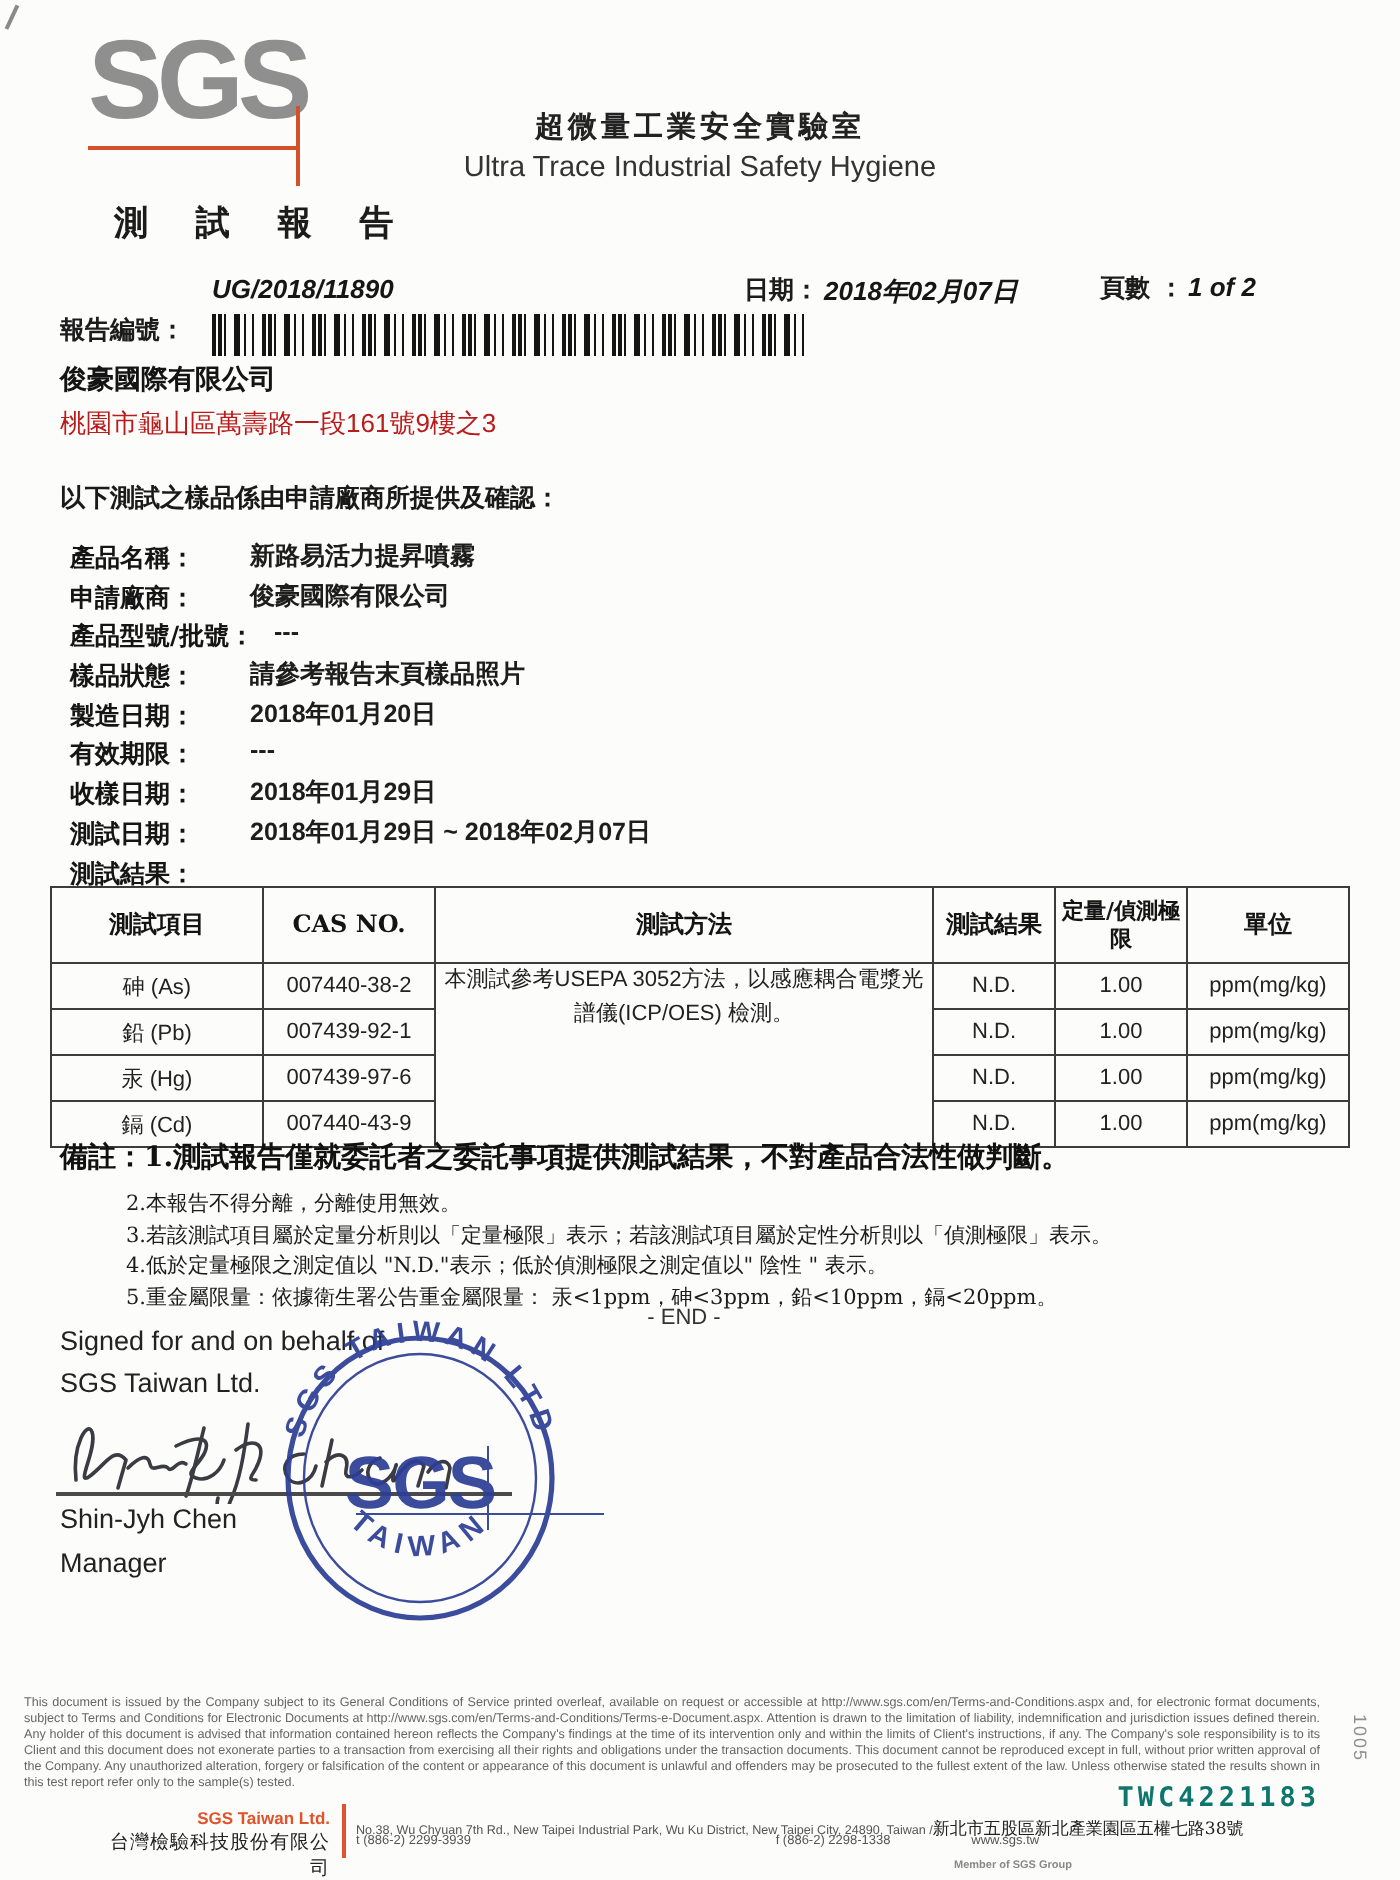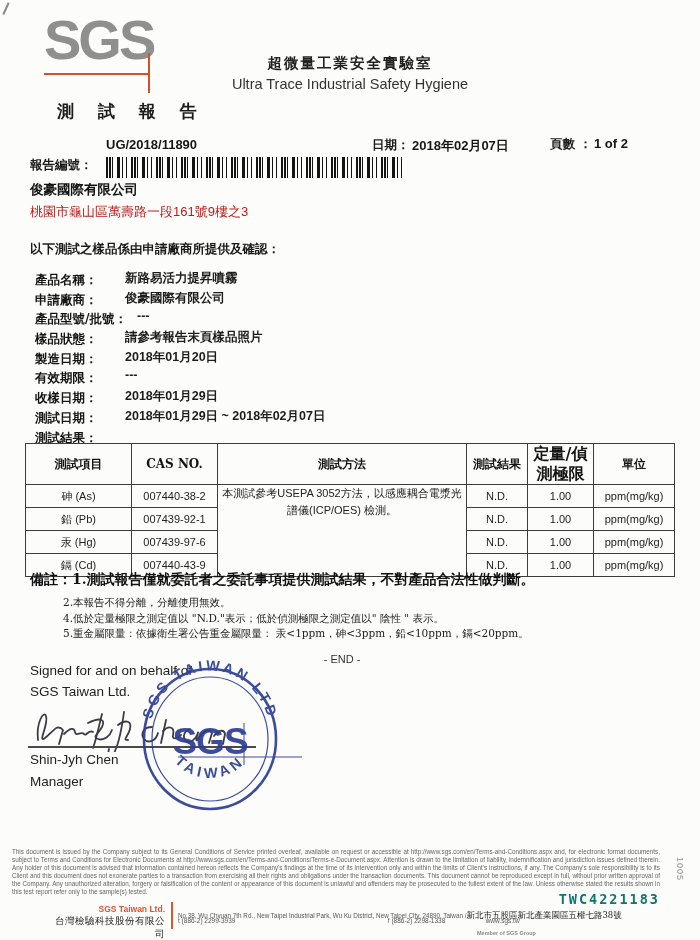--- a/index.html
+++ b/index.html
@@ -13,21 +13,21 @@
 
   
   .logo-letters{font-size:56px;font-weight:bold;color:#8f8f8f;letter-spacing:-3px;line-height:1;}
   .logo-hline{background:#d2502a;height:2px;}
   .logo-vline{background:#d2502a;width:2px;}
   .lab-title-zh{width:700px;text-align:center;font-size:14.5px;letter-spacing:2px;color:#222;font-weight:600;}
   .lab-title-en{width:700px;text-align:center;font-size:14.5px;color:#333;}
   .report-title{font-size:17px;font-weight:bold;letter-spacing:9px;color:#1c1c1c;}
 
   .meta-label{font-size:12.5px;font-weight:bold;color:#1c1c1c;}
-  .meta-value{font-size:13px;font-weight:600;color:#161616;}
+  .meta-value{font-size:13px;font-weight:600;color:#161616;font-style:italic;}
   .barcode{
     background:repeating-linear-gradient(90deg,
       #141414 0 2px,transparent 2px 3px,
       #141414 3px 5px,transparent 5px 6px,
       #141414 6px 7px,transparent 7px 11px,
       #141414 11px 14px,transparent 14px 16px,
       #141414 16px 17px,transparent 17px 20px,
       #141414 20px 21px,transparent 21px 25px);
   }
   .company-line{font-size:13.5px;font-weight:bold;color:#141414;}
@@ -149,21 +149,21 @@
       <col style="width:61px">
         <col style="width:66px">
         <col style="width:81px">
     </colgroup>
     <tbody>
         <tr>
       <th>測試項目</th>
       <th>CAS NO.</th>
       <th>測試方法</th>
       <th>測試結果</th>
-      <th style="font-size:16px;margin-top:12px;">定量/偵測極限</th>
+      <th style="font-size:11px;margin-top:12px;">定量/偵測極限</th>
       <th>單位</th>
     </tr>
     <tr>
       <td class="item-cell">砷 (As)</td>
       <td>007440-38-2</td>
       <td class="method-cell" rowspan="4">本測試參考USEPA 3052方法，以感應耦合電漿光譜儀(ICP/OES) 檢測。</td>
       <td>N.D.</td>
       <td>1.00</td>
       <td class="unit-cell">ppm(mg/kg)</td>
     </tr>
@@ -189,20 +189,21 @@
       <td class="unit-cell">ppm(mg/kg)</td>
     </tr>
   </tbody>
     </table>
 
   <div class="abs" style="left:30px;top:570px;white-space:nowrap;">
     <span class="kai note1-label">備註：</span><span class="kai note1-text">1.測試報告僅就委託者之委託事項提供測試結果，不對產品合法性做判斷。</span>
   </div>
   <div class="abs kai sub-notes" style="left:63px;top:595px;white-space:nowrap;">
     <div>2.本報告不得分離，分離使用無效。</div>
+    <div>3.若該測試項目屬於定量分析則以「定量極限」表示；若該測試項目屬於定性分析則以「偵測極限」表示。</div>
     <div>4.低於定量極限之測定值以 "N.D."表示；低於偵測極限之測定值以" 陰性 " 表示。</div>
     <div>5.重金屬限量：依據衛生署公告重金屬限量： 汞&lt;1ppm，砷&lt;3ppm，鉛&lt;10ppm，鎘&lt;20ppm。</div>
   </div>
   <div class="abs end-mark" style="left:0;top:653px;">- END -</div>
 
   <div class="abs sig-text" style="left:30px;top:663px;">Signed for and on behalf of</div>
   <div class="abs sig-text" style="left:30px;top:684px;">SGS Taiwan Ltd.</div>
 
   <svg class="abs" style="left:28px;top:702px;" width="230" height="50" viewBox="0 0 230 50">
     <g stroke="#3b3b44" stroke-width="1.8" fill="none" stroke-linecap="round" stroke-linejoin="round">

